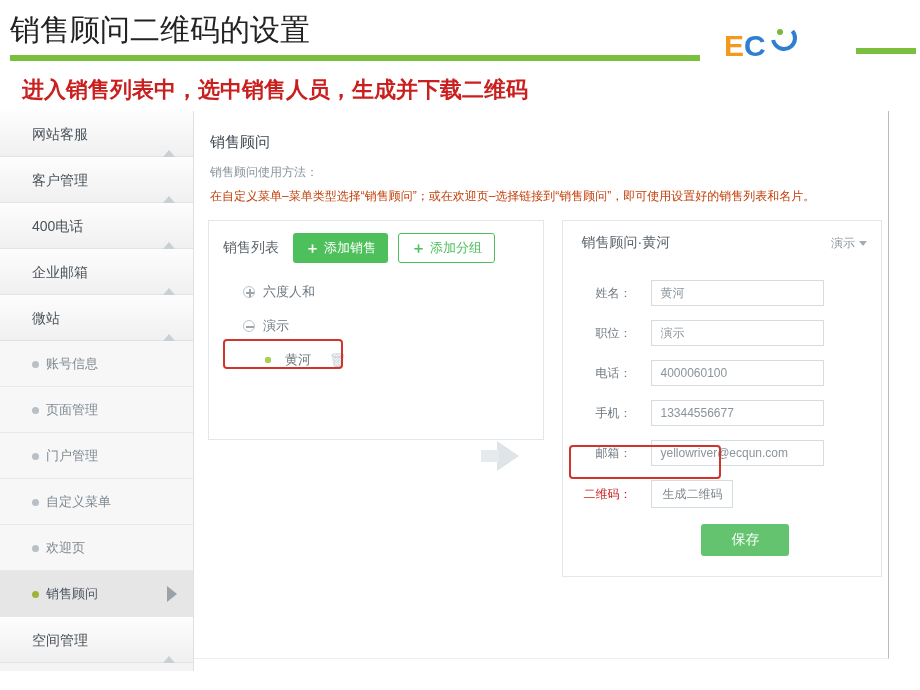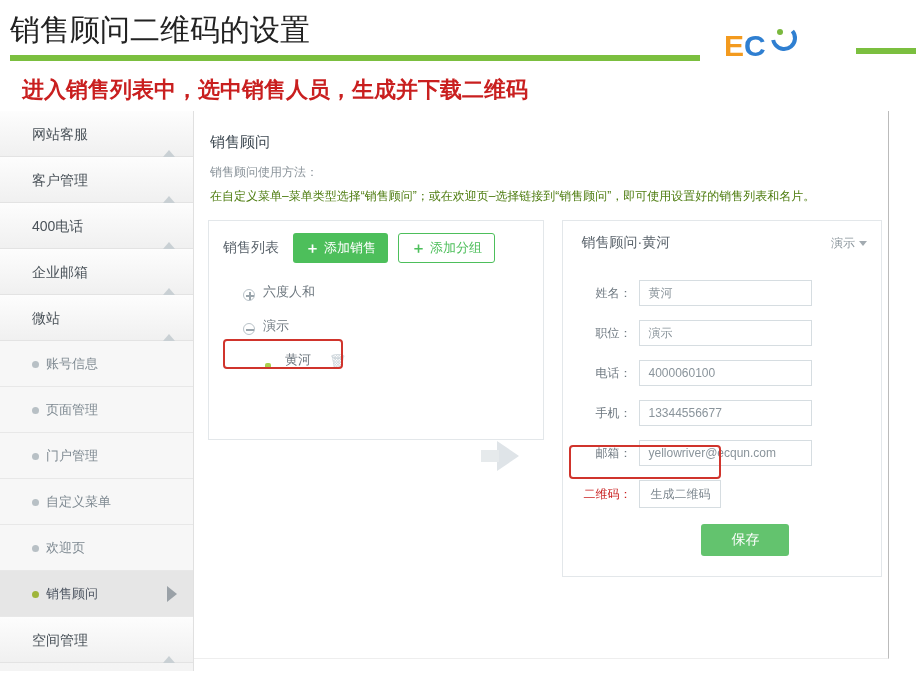--- a/index.html
+++ b/index.html
@@ -142,21 +142,21 @@
     color: #3e4952;
     padding: 14px 2px 10px 2px;
   }
   .hint-label {
     font-size: 12px;
     color: #8b949b;
     padding: 2px 2px;
   }
   .hint-body {
     font-size: 12px;
-    color: #4d7c0f;
+    color: #c2410c;
     padding: 4px 2px 14px 2px;
     line-height: 1.6;
   }
   .row {
     display: flex;
     gap: 18px;
     align-items: flex-start;
   }
   .card-left {
     width: 348px;
@@ -201,21 +201,21 @@
     background: #fff;
     border: 1px solid #4dbf5b;
     color: #4dbf5b;
   }
   .plus {
     font-weight: bold;
     font-size: 15px;
   }
   .tree-node {
     display: flex;
-    align-items: flex-end;
+    align-items: center;
     gap: 8px;
     padding: 8px 4px 8px 20px;
     font-size: 13px;
     color: #6c767e;
     position: relative;
   }
   .tree-node .dot-plus {
     width: 12px; height: 12px; border:1px solid #b9c2c8; border-radius:50%;
     position: relative;
   }
@@ -282,21 +282,21 @@
   .dd-pill .tri {
     width:0;height:0;
     border-left:4px solid transparent;
     border-right:4px solid transparent;
     border-top:5px solid #a3abb1;
   }
   .form-row {
     display: flex;
     align-items: center;
     margin-top: 14px;
-    gap: 8px;
+    gap: 20px;
   }
   .form-label {
     width: 50px;
     text-align: right;
     font-size: 12px;
     color: #6e7880;
   }
   .form-input {
     flex: 0 0 158px;
     height: 26px;

